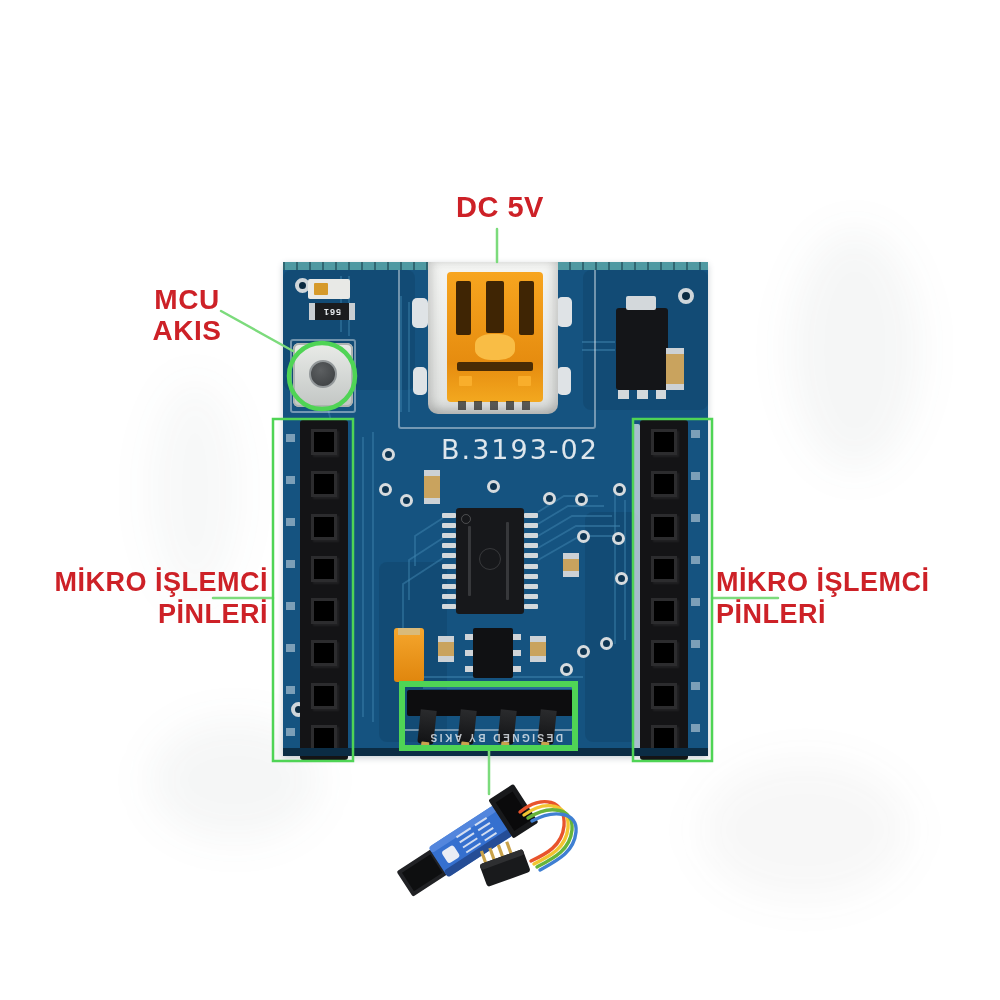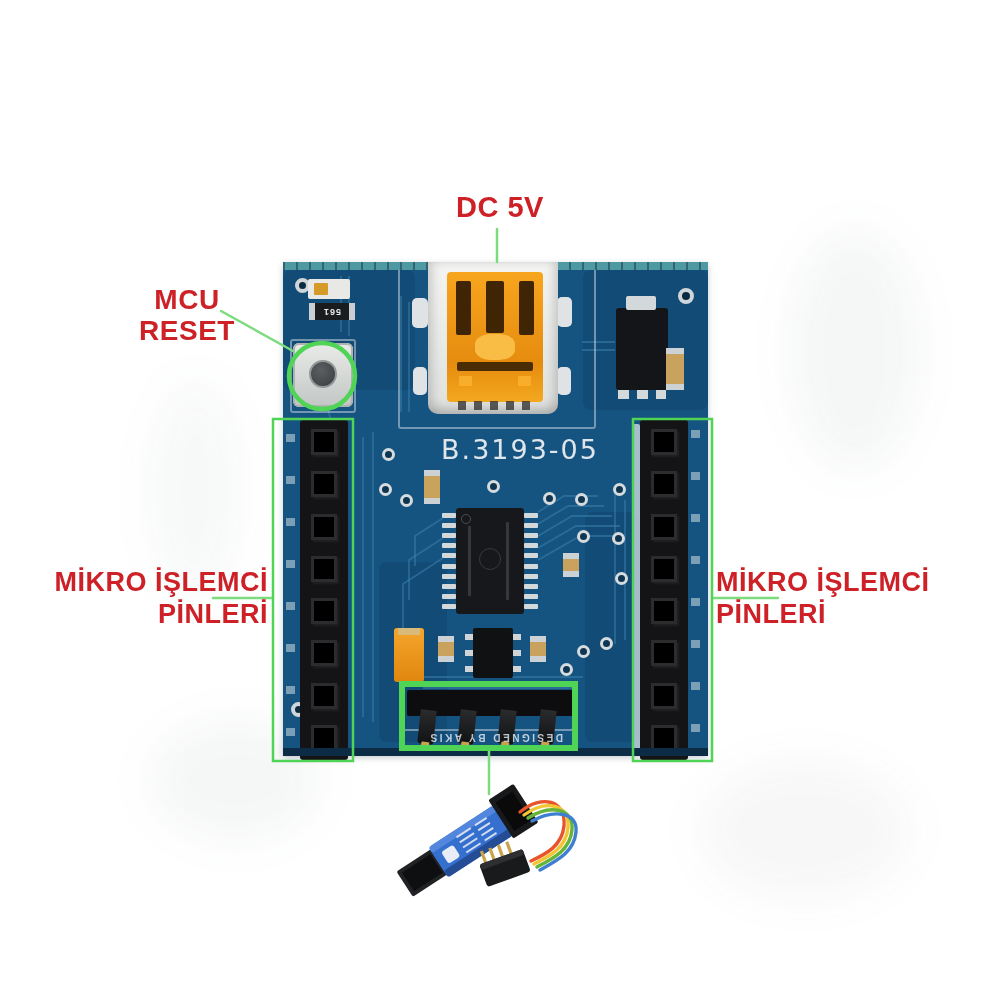--- a/index.html
+++ b/index.html
@@ -188,21 +188,21 @@
     <div class="regulator">
       <div class="tab"></div>
       <div class="legs"></div>
     </div>
     <div class="cap" style="left:383px;top:86px;width:18px;height:42px;"></div>
     <div class="cap" style="left:141px;top:208px;width:16px;height:34px;"></div>
     <div class="cap" style="left:280px;top:291px;width:16px;height:24px;"></div>
     <div class="cap" style="left:155px;top:374px;width:16px;height:26px;"></div>
     <div class="cap" style="left:247px;top:374px;width:16px;height:26px;"></div>
 
-    <div class="model-text">B.3193-05</div>
+    <div class="model-text">B.3193-02</div>
 
     <div class="pin-col" style="left:159px;">
       <i></i>
         <i></i>
         <i></i>
         <i></i>
         <i></i>
         <i></i>
         <i></i>
         <i></i>
@@ -331,21 +331,21 @@
         <rect x="514" y="844" width="3.2" height="13" fill="#c9a24a"></rect>
         <rect x="482" y="856" width="46" height="24" rx="3" fill="#191a1c"></rect>
         <rect x="482" y="856" width="46" height="6" rx="3" fill="#2e2f31"></rect>
       </g>
     </g>
   </svg>
 
   <div class="red-label" id="lbl-dc">DC 5V</div>
   <div class="red-label" id="lbl-reset">
     <span>MCU</span><br>
-    <span>RESET</span>
+    <span>AKIS</span>
   </div>
   <div class="red-label" id="lbl-left-pins">
     <span>MİKRO İŞLEMCİ</span><br>
     <span>PİNLERİ</span>
   </div>
   <div class="red-label" id="lbl-right-pins">
     <span>MİKRO İŞLEMCİ</span><br>
     <span>PİNLERİ</span>
   </div>
 

